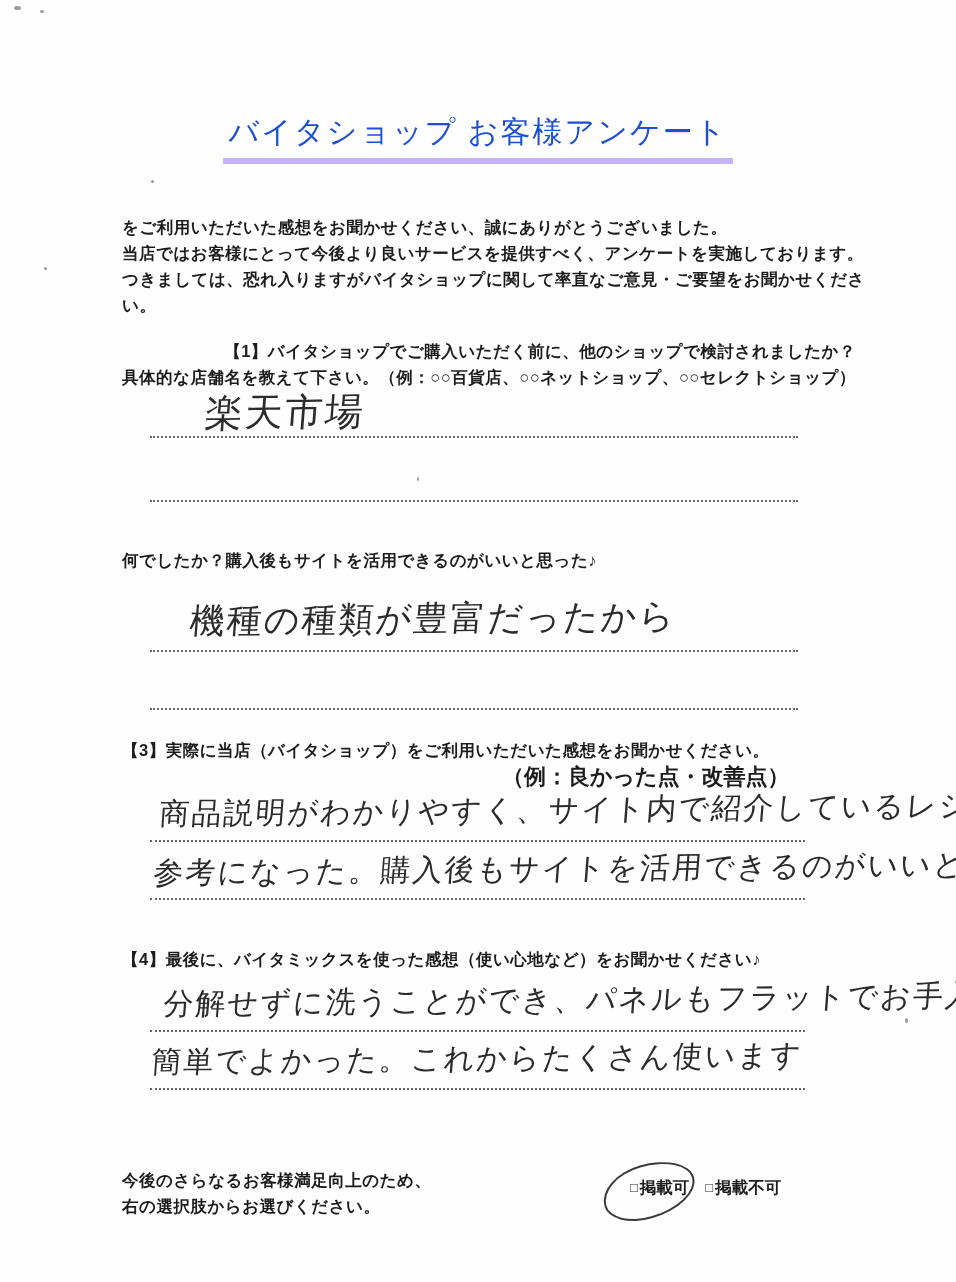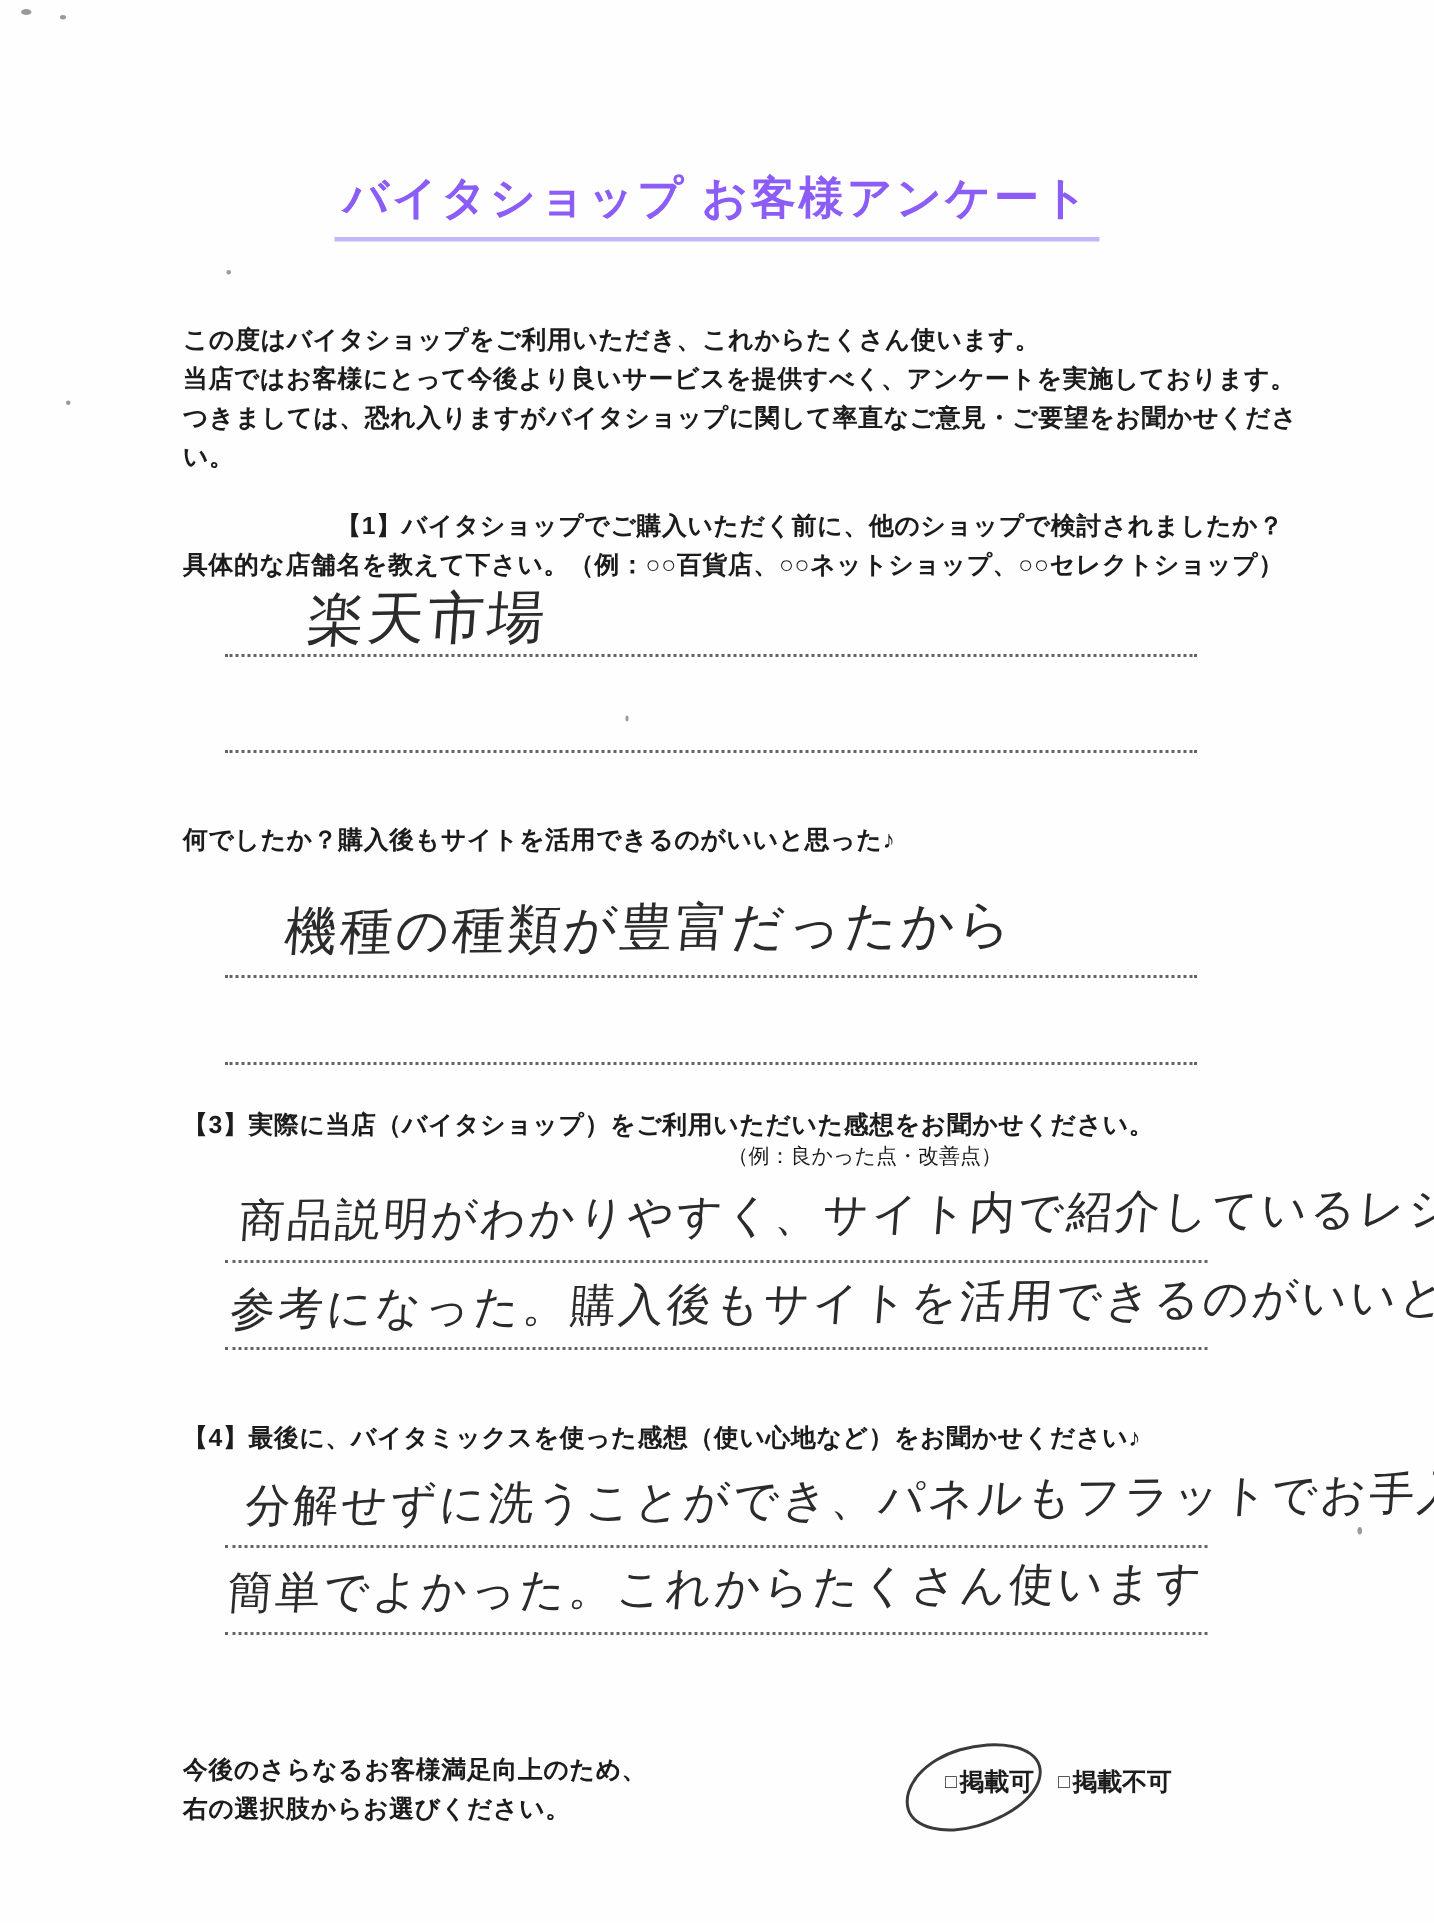--- a/index.html
+++ b/index.html
@@ -9,28 +9,28 @@
     background:#fffefe;
     font-family:"Liberation Sans","DejaVu Sans",sans-serif;
     color:#1c1c1c;
     overflow:hidden;
   }
   .abs { position:absolute; }
   .print { font-weight:700; font-size:16.5px; line-height:26px; letter-spacing:0.5px; white-space:nowrap; }
   .title-wrap { top:112px; left:0; width:100%; text-align:center; }
   .title-text {
     display:inline-block;
-    font-size:30px; font-weight:700; letter-spacing:2px;
-    border-bottom:3px solid #c4b5fd;
+    font-size:30px; font-weight:400; letter-spacing:2px;
+    border-bottom:6px solid #c4b5fd;
     padding:0 6px 5px 6px;
-    color:#8b5cf6;
+    color:#1d4ed8;
   }
   .intro { top:214px; left:122px; }
   .qheader { left:122px; }
-  .example-line { font-weight:400; font-size:14px; white-space:nowrap; }
+  .example-line { font-weight:700; font-size:22px; white-space:nowrap;margin-left:17px; }
   .dotted {
     position:absolute;
     height:0;
     border-bottom:2.5px dotted #4a4a4a;
     opacity:0.85;
   }
   .hw {
     position:absolute;
     color:#2b2b2b;
     font-weight:400;
@@ -69,21 +69,21 @@
   <div class="speck" style="left:151px;top:180px;width:3px;height:3px;"></div>
   <div class="speck" style="left:44px;top:267px;width:3px;height:3px;"></div>
   <div class="speck" style="left:417px;top:477px;width:2px;height:4px;"></div>
   <div class="speck" style="left:905px;top:1018px;width:3px;height:5px;"></div>
 
   <div class="abs title-wrap">
     <span class="title-text">バイタショップ お客様アンケート</span>
   </div>
 
   <div class="abs intro print">
-    <div>この度はバイタショップをご利用いただき、これからたくさん使います。</div>
+    <div>をご利用いただいた感想をお聞かせください、誠にありがとうございました。</div>
     <div>当店ではお客様にとって今後より良いサービスを提供すべく、アンケートを実施しております。</div>
     <div>つきましては、恐れ入りますがバイタショップに関して率直なご意見・ご要望をお聞かせくださ</div>
     <div>い。</div>
   </div>
 
   <div class="abs qheader print" style="top:338px;text-align:right;">
     <div>【1】バイタショップでご購入いただく前に、他のショップで検討されましたか？</div>
     <div>具体的な店舗名を教えて下さい。（例：○○百貨店、○○ネットショップ、○○セレクトショップ）</div>
   </div>
   <div class="hw" style="left:203px; top:388px; font-size:38px;">楽天市場</div>

